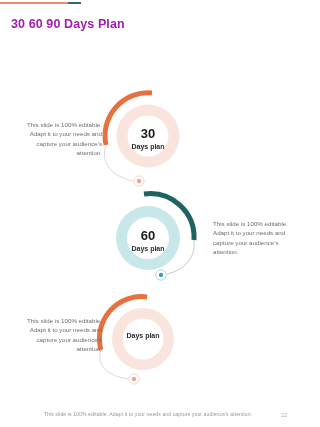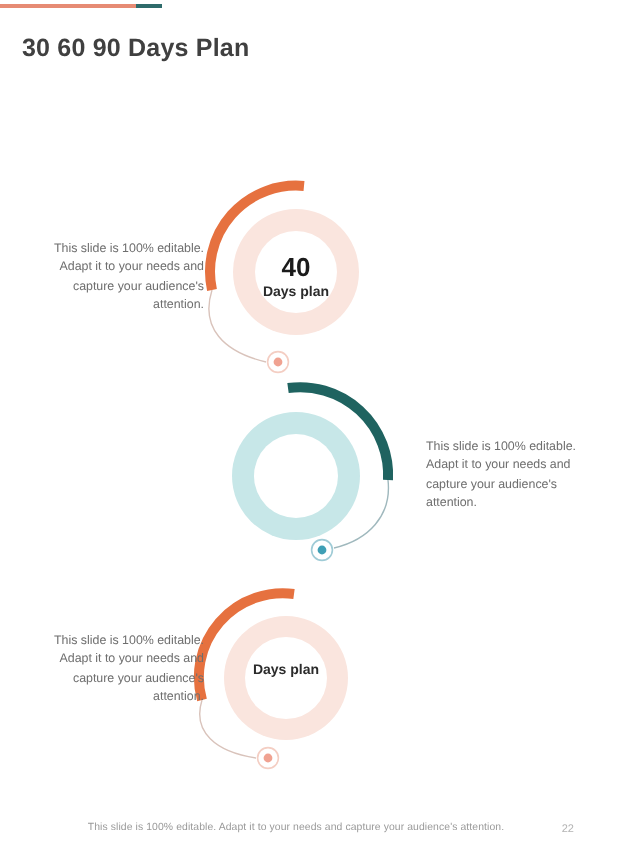--- a/index.html
+++ b/index.html
@@ -27,21 +27,21 @@
   .accent-orange { left: 0; width: 68px; background: #e2775c; opacity: .85; }
   .accent-teal   { left: 68px; width: 13px; background: #2e6b6b; }
 
   
   #page-title {
     position: absolute;
     left: 11px;
     top: 17px;
     font-size: 12.5px;
     font-weight: bold;
-    color: #404040;
+    color: #a21caf;
     letter-spacing: .1px;
     white-space: nowrap;
   }
 
   
   #stage {
     position: absolute;
     left: 0; top: 0;
     width: 296px; height: 427px;
   }
@@ -138,24 +138,28 @@
 
       <path d="M 147 297 A 42 42 0 0 0 101 350" fill="none" stroke="#e6713f" stroke-width="5" stroke-linecap="butt"></path>
 
       <circle cx="134" cy="379" r="5.2" fill="#ffffff" stroke="#f4cec3" stroke-width="0.8"></circle>
       <circle cx="134" cy="379" r="2.2" fill="#f0a291"></circle>
 
     </svg>
   </div>
 
   <div class="ring-label" style="left:113px; top:127px;">
-    <div class="ring-num">40</div>
+    <div class="ring-num">30</div>
     <div class="ring-cap">Days plan</div>
   </div>
 
+  <div class="ring-label" style="left:113px; top:229px;">
+    <div class="ring-num">60</div>
+    <div class="ring-cap">Days plan</div>
+  </div>
 
   <div class="ring-label" style="left:108px; top:330px;">
     <div class="ring-cap">Days plan</div>
   </div>
 
   <div class="desc right-align" style="left:18px; top:120px;">This slide is 100% editable. Adapt it to your needs and capture your audience's attention.</div>
 
   <div class="desc left-align" style="left:213px; top:219px;">This slide is 100% editable. Adapt it to your needs and capture your audience's attention.</div>
 
   <div class="desc right-align" style="left:18px; top:316px;">This slide is 100% editable. Adapt it to your needs and capture your audience's attention.</div>

